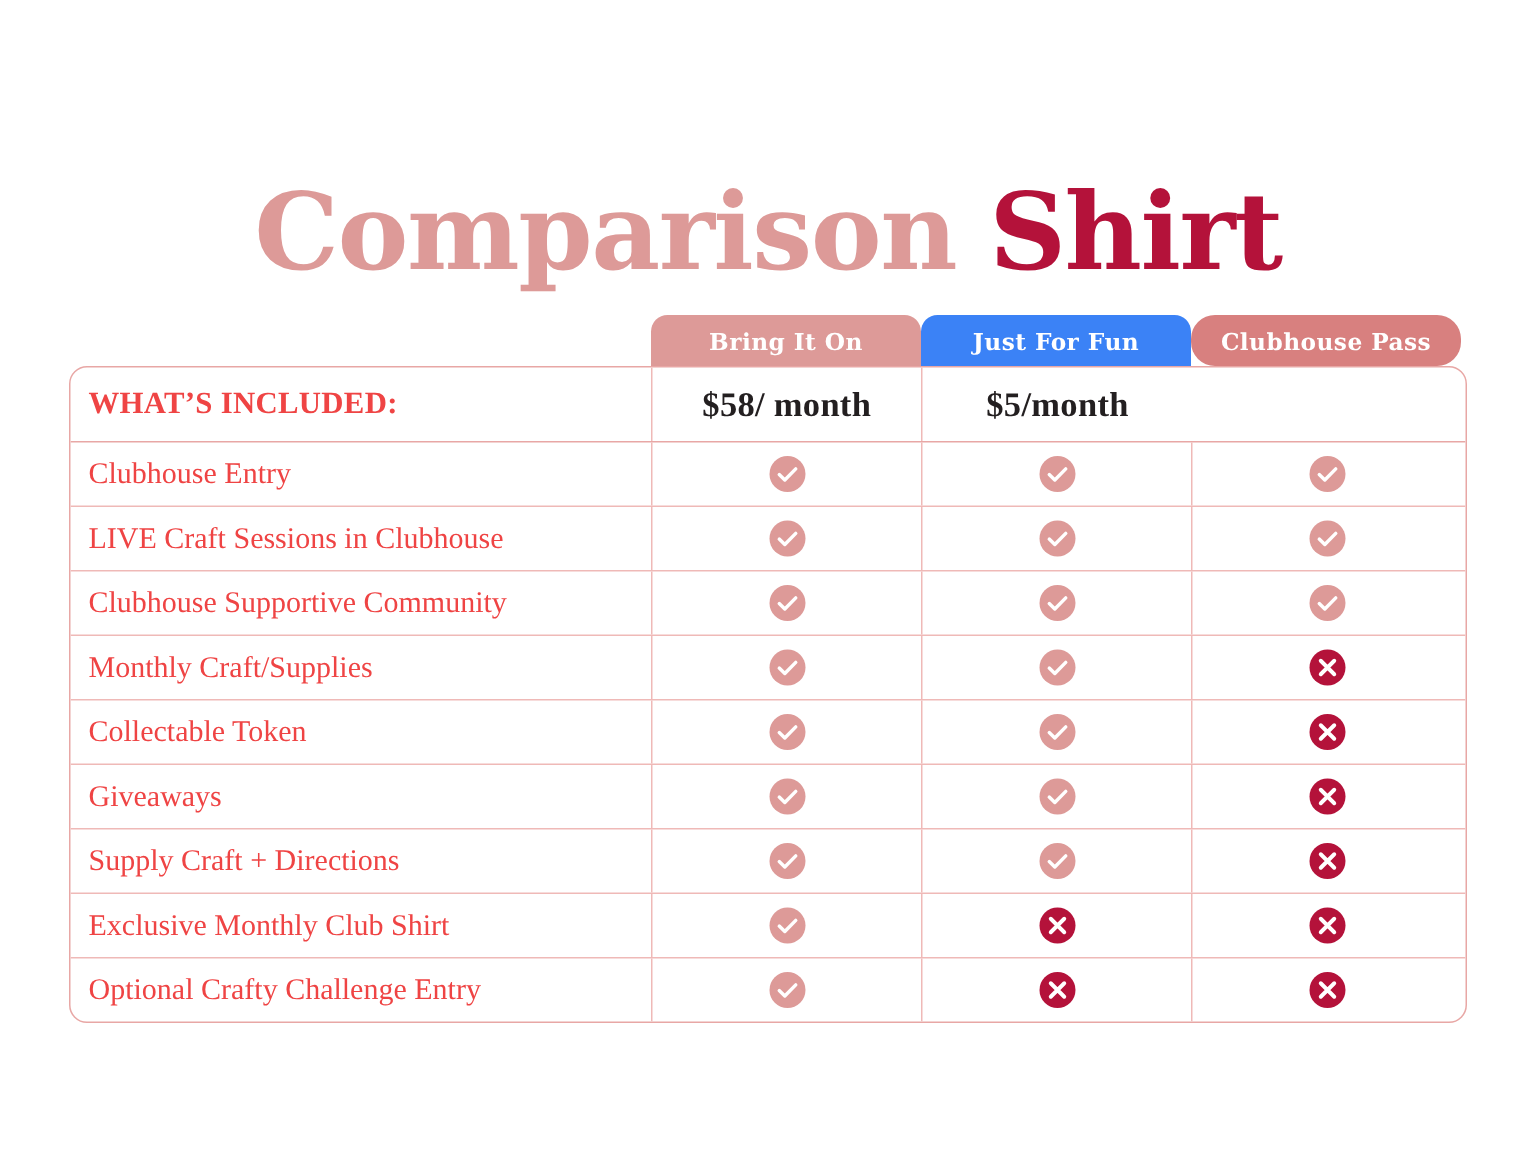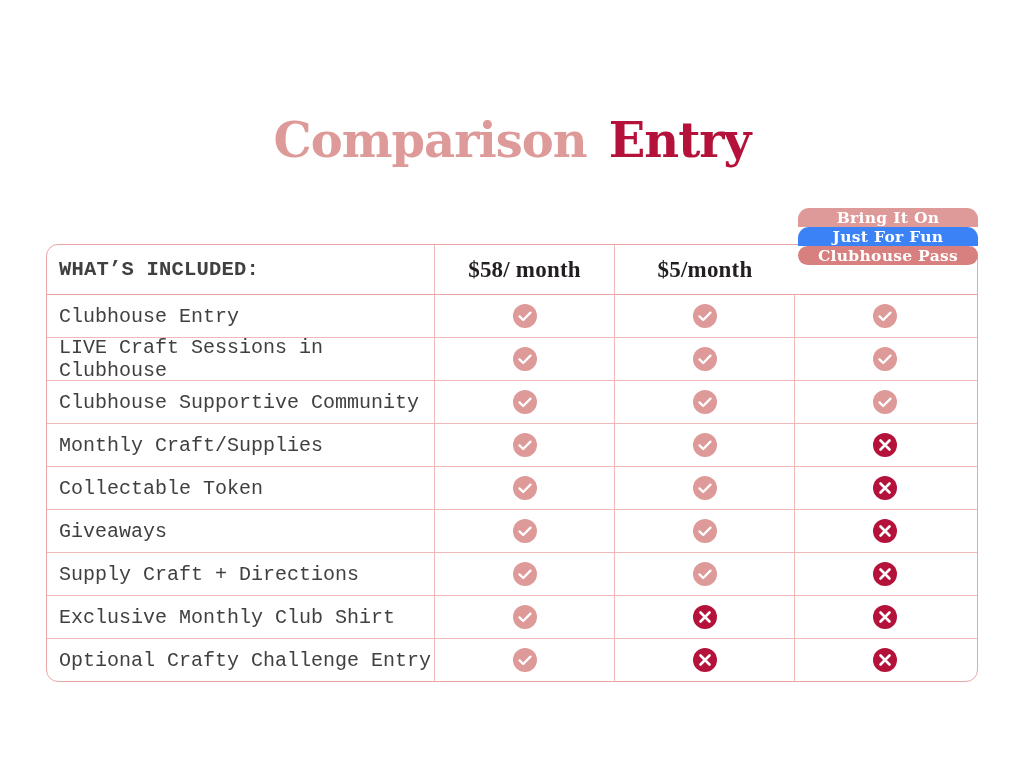--- a/index.html
+++ b/index.html
@@ -23,40 +23,39 @@
     position: absolute;
     left: 0;
     top: 112px;
     width: 1024px;
     text-align: center;
     white-space: nowrap;
   }
   .title-word {
     font-family: "DejaVu Serif", serif;
     font-weight: bold;
-    font-size: 48px;
+    font-size: 71px;
     letter-spacing: -1px;
   }
   .title-light { color: #dd9a98; }
   .title-dark  { color: #b4123a; }
 
   
   .table {
     position: absolute;
     left: 46px;
     top: 208px;
     width: 932px;
   }
 
   .header-row {
     display: flex;
     align-items: flex-end;
     height: 36px;
     margin-left: 388px;
-    flex-direction: column;
   }
   .plan-head {
     width: 180px;
     height: 34px;
     border-radius: 11px 11px 0 0;
     display: flex;
     align-items: center;
     justify-content: center;
     font-family: "DejaVu Serif", serif;
     font-weight: bold;
@@ -88,23 +87,23 @@
     border-bottom: 1px solid #e8a7a5;
   }
   .row.item-row { height: 42px; }
 
   .cell-label {
     width: 388px;
     display: flex;
     align-items: center;
     padding-left: 12px;
     box-sizing: border-box;
-    font-family: Liberation Mono, monospace;
+    font-family: Liberation Serif, serif;
     font-size: 20px;
-    color: #404040;
+    color: #ef4444;
     border-right: 1px solid #efb9b7;
   }
   .cell-label.whats-included {
     font-size: 20.5px;
     font-weight: bold;
     letter-spacing: 0.2px;
   }
   .cell-plan {
     width: 180px;
     display: flex;
@@ -135,21 +134,21 @@
   .icon-cross path { stroke: #ffffff; stroke-width: 2.6; fill: none;
                      stroke-linecap: round; }
 </style>
 </head>
 <body>
 
 <div id="page">
 
   <div class="title-wrap">
     <span class="title-word title-light">Comparison</span>
-    <span class="title-word title-dark" style="margin-left:18px;">Entry</span>
+    <span class="title-word title-dark" style="margin-left:18px;">Shirt</span>
   </div>
 
   <div class="table">
 
     <div class="header-row">
       <div class="plan-head tone-light">Bring It On</div>
       <div class="plan-head tone-dark">Just For Fun</div>
       <div class="plan-head tone-mid">Clubhouse Pass</div>
     </div>
 

